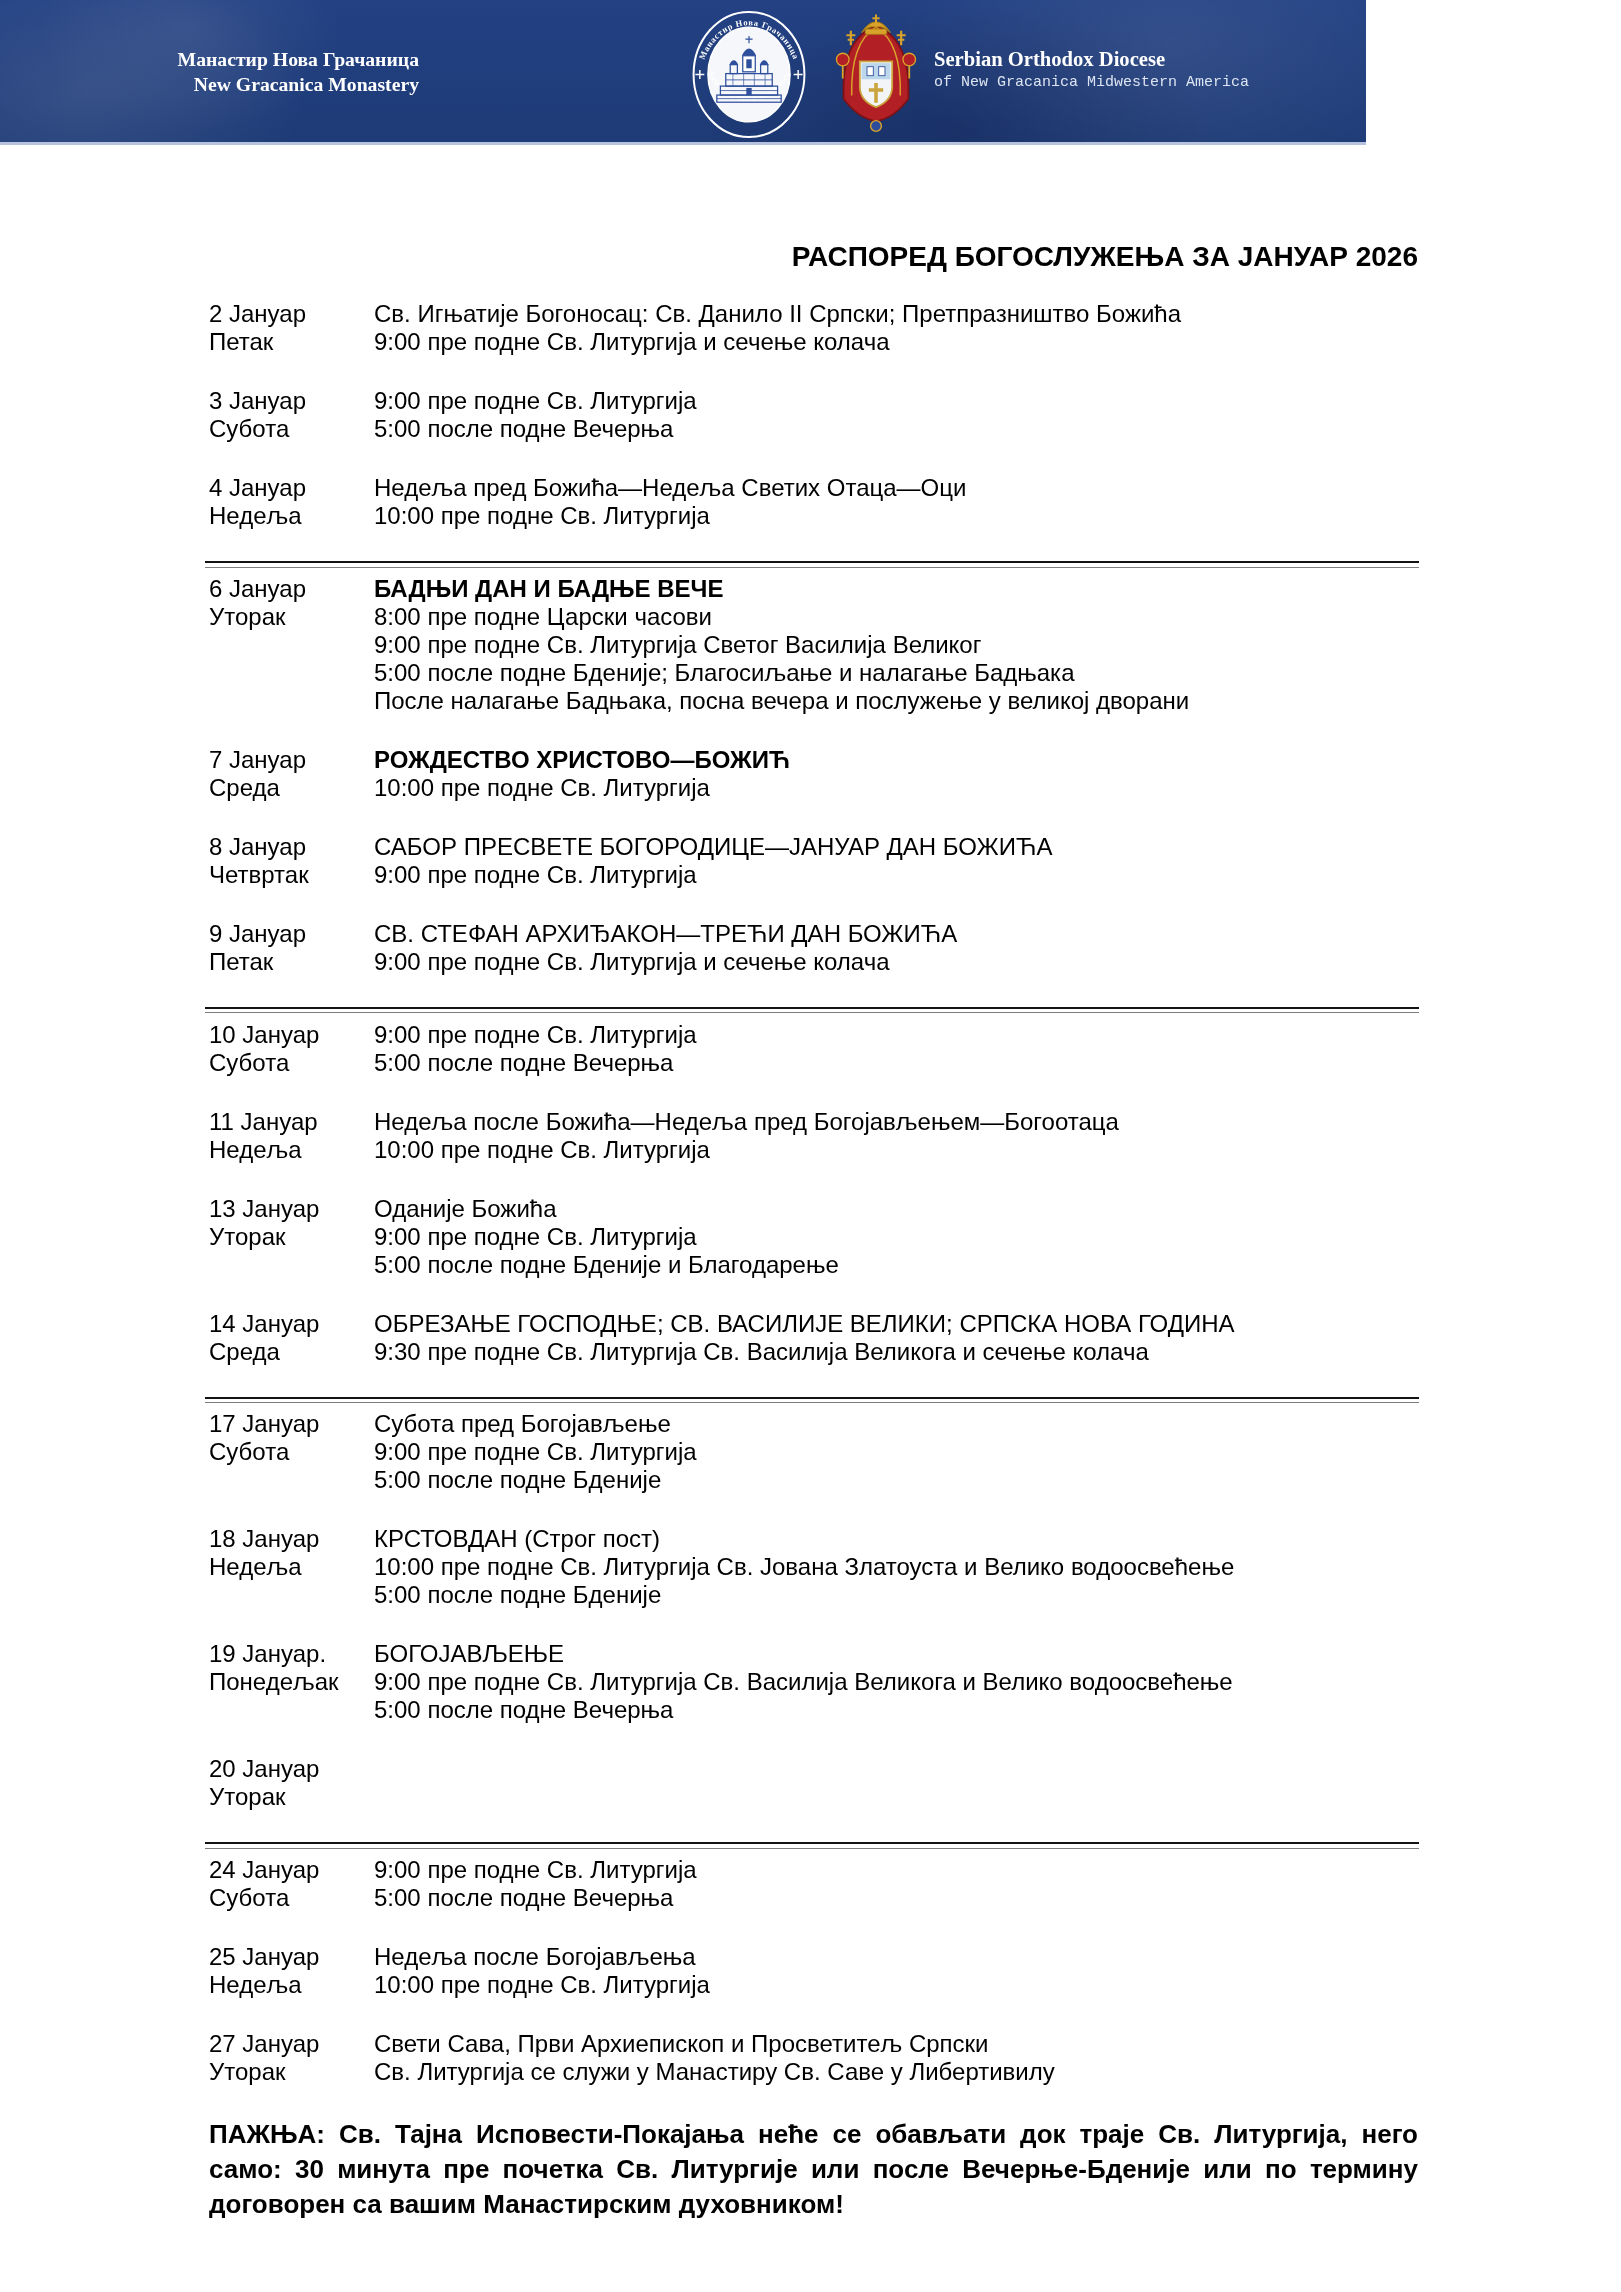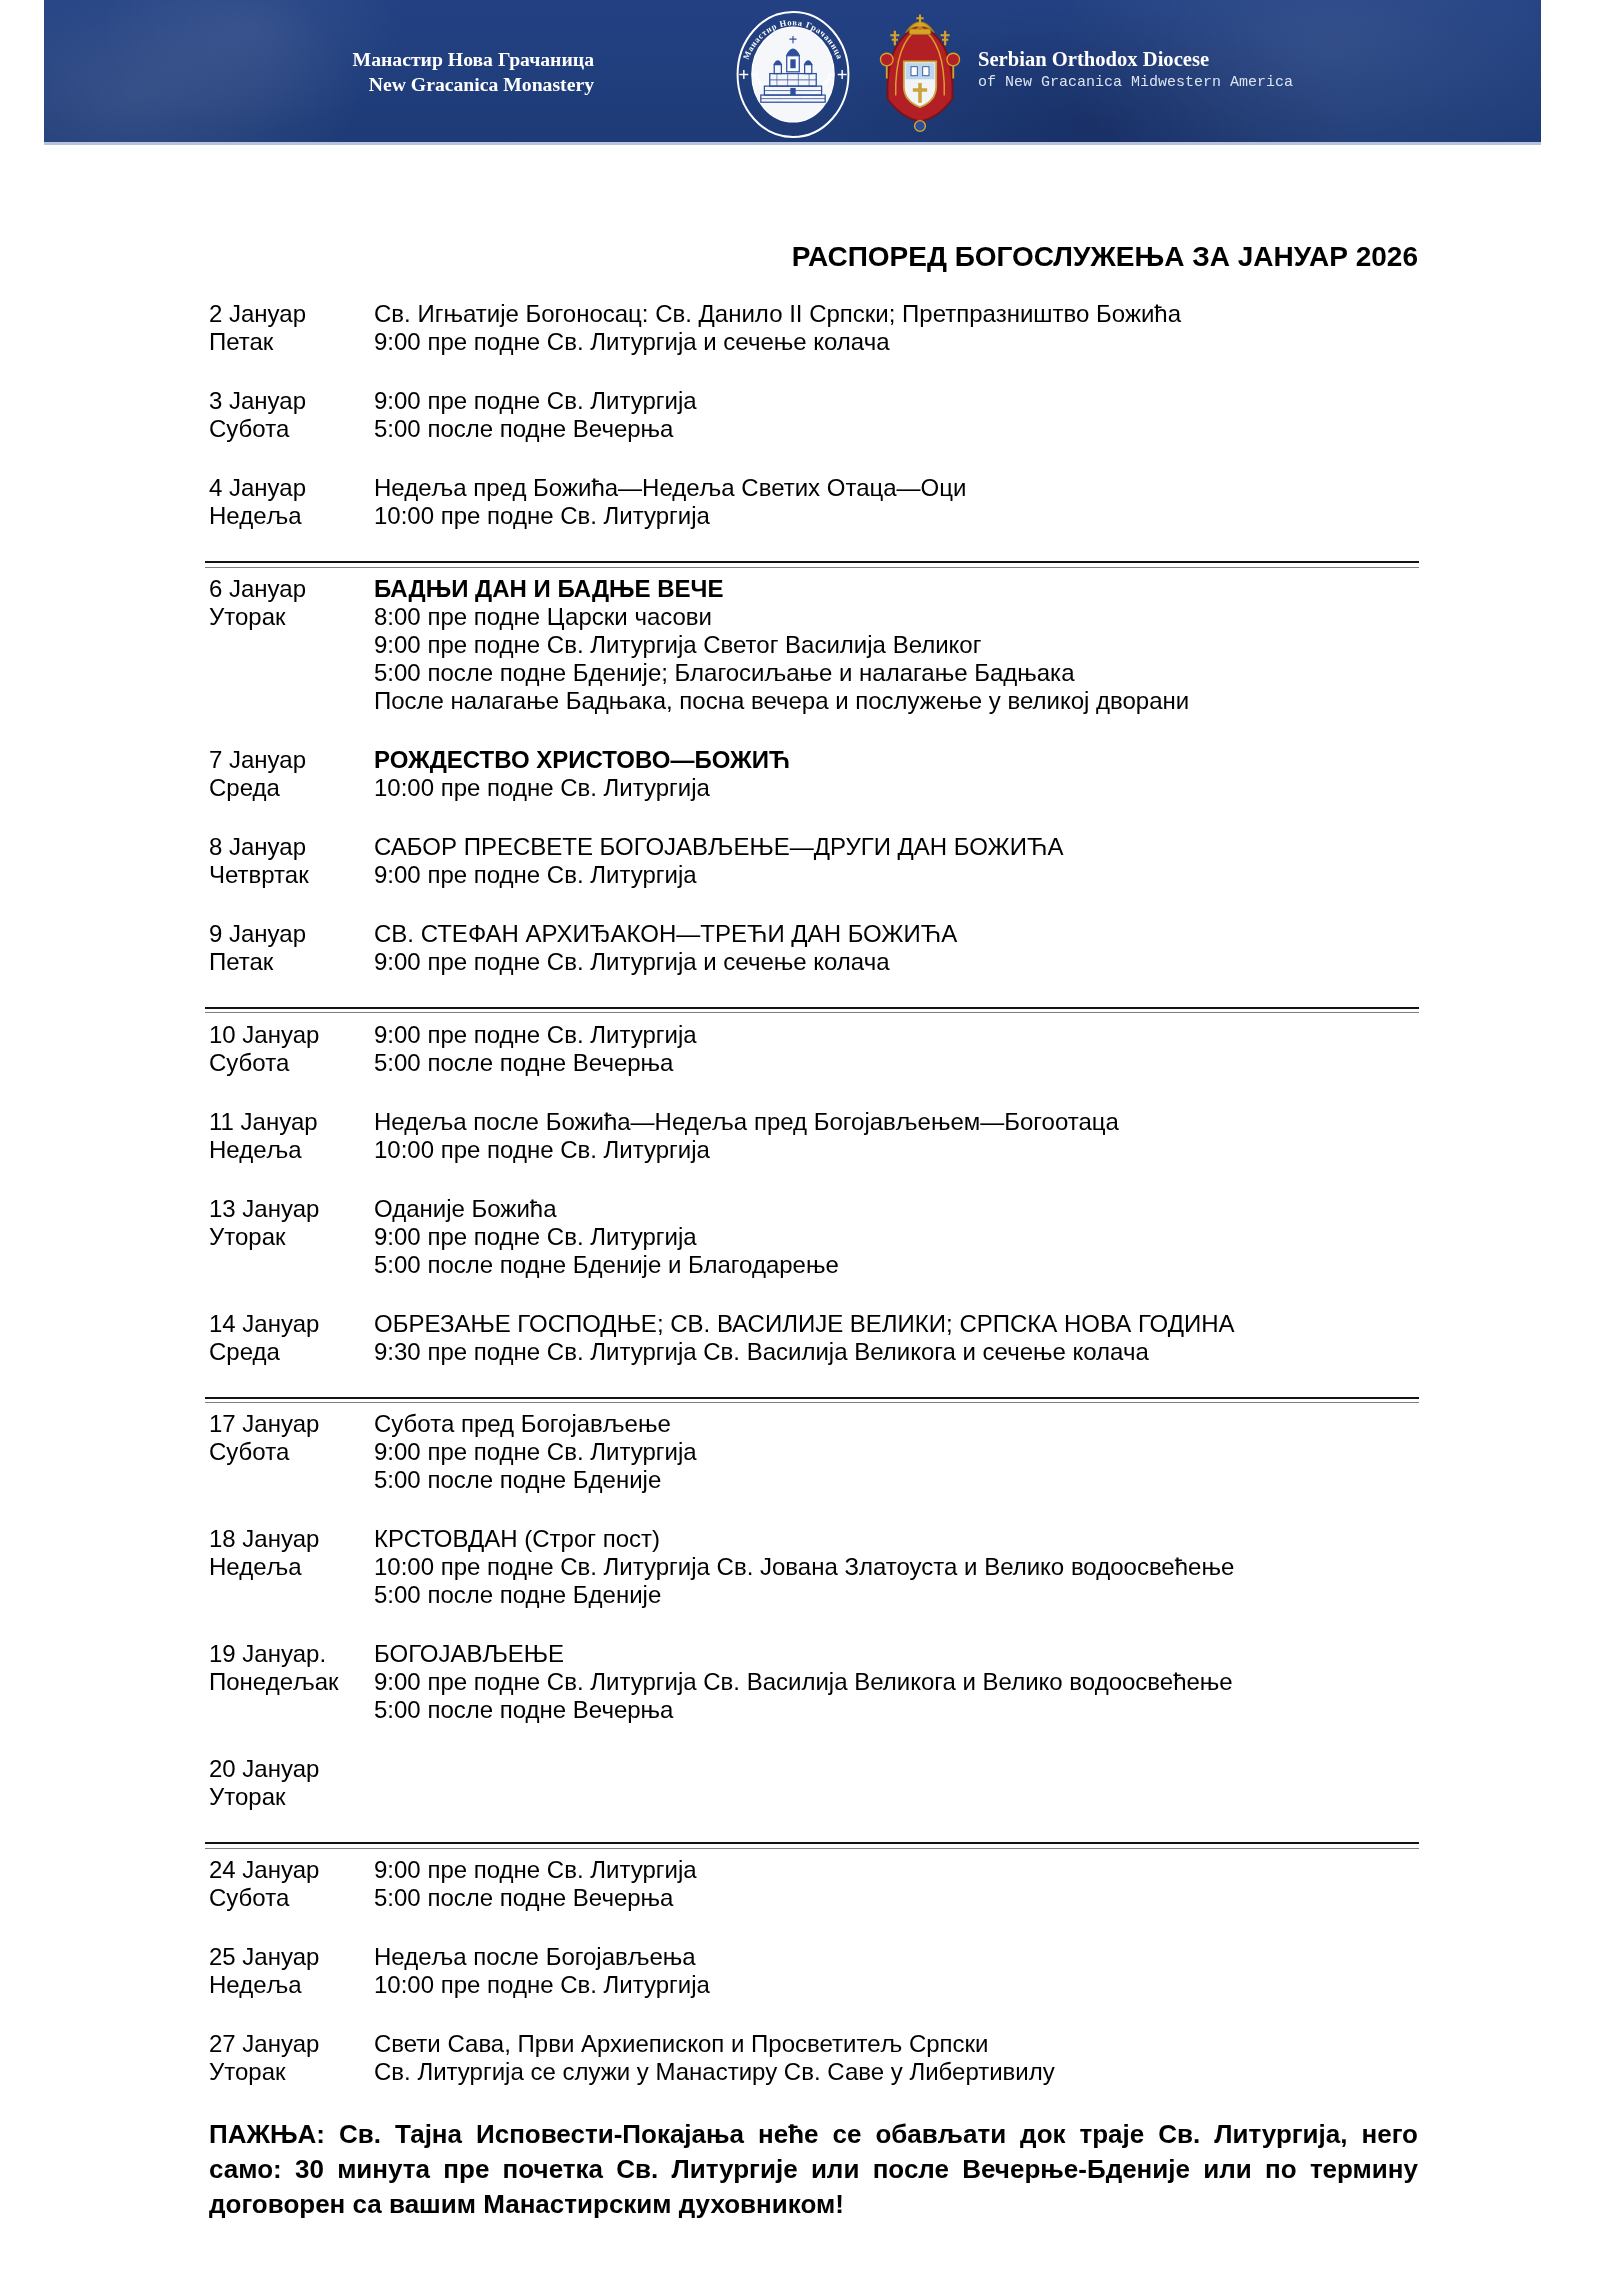--- a/index.html
+++ b/index.html
@@ -2,29 +2,28 @@
 <html style="font-size:14.3px"><head>
 <meta charset="utf-8">
 <style>
   html,body{margin:0;padding:0;}
   body{
     width:1621px;height:2293px;background:#ffffff;position:relative;
     font-family:"Liberation Sans", sans-serif;color:#000;overflow:hidden;
   }
   
   .hdr{
-    position:relative;width:1497px;height:142px;
+    position:relative;width:1366px;height:142px;
     background:
       radial-gradient(ellipse 376px 233px at 6% 65%, rgba(255,255,255,0.10), transparent 60%),
       radial-gradient(ellipse 233px 161px at 14% 20%, rgba(255,255,255,0.07), transparent 65%),
       radial-gradient(ellipse 466px 269px at 86% 30%, rgba(255,255,255,0.08), transparent 60%),
       radial-gradient(ellipse 376px 179px at 70% 90%, rgba(0,0,25,0.18), transparent 70%),
       linear-gradient(#234183,#1e3b77);
     border-bottom:3.6px solid #b7c3de;
-    margin-left:44px;
   }
   .hdr-left{
     position:absolute;top:47px;right:947px;text-align:right;color:#fff;
     font-family:"Liberation Serif", serif;font-weight:bold;font-size:19.7px;line-height:25px;
     white-space:nowrap;
   }
   .hdr-right{position:absolute;left:934px;top:48px;color:#fff;white-space:nowrap;}
   .hdr-right .l1{font-family:"Liberation Serif", serif;font-weight:bold;font-size:20.6px;line-height:23px;}
   .hdr-right .l2{font-family:Liberation Mono, monospace;font-size:15px;line-height:18px;color:#dde4f1;margin-top:2.7px;}
   .seal{position:absolute;left:690px;top:9px;width:118px;height:131px;}
@@ -177,21 +176,21 @@
           <div class="lin b">РОЖДЕСТВО ХРИСТОВО—БОЖИЋ</div>
           <div class="lin">10:00 пре подне Св. Литургија</div>
         </div>
       </div>
       <div class="entry">
         <div class="datecol">
           <div class="lin">8 Јануар</div>
           <div class="lin">Четвртак</div>
         </div>
         <div>
-          <div class="lin">САБОР ПРЕСВЕТЕ БОГОЈАВЉЕЊЕ—ДРУГИ ДАН БОЖИЋА</div>
+          <div class="lin">САБОР ПРЕСВЕТЕ БОГОРОДИЦЕ—ЈАНУАР ДАН БОЖИЋА</div>
           <div class="lin">9:00 пре подне Св. Литургија</div>
         </div>
       </div>
       <div class="entry">
         <div class="datecol">
           <div class="lin">9 Јануар</div>
           <div class="lin">Петак</div>
         </div>
         <div>
           <div class="lin">СВ. СТЕФАН АРХИЂАКОН—ТРЕЋИ ДАН БОЖИЋА</div>

